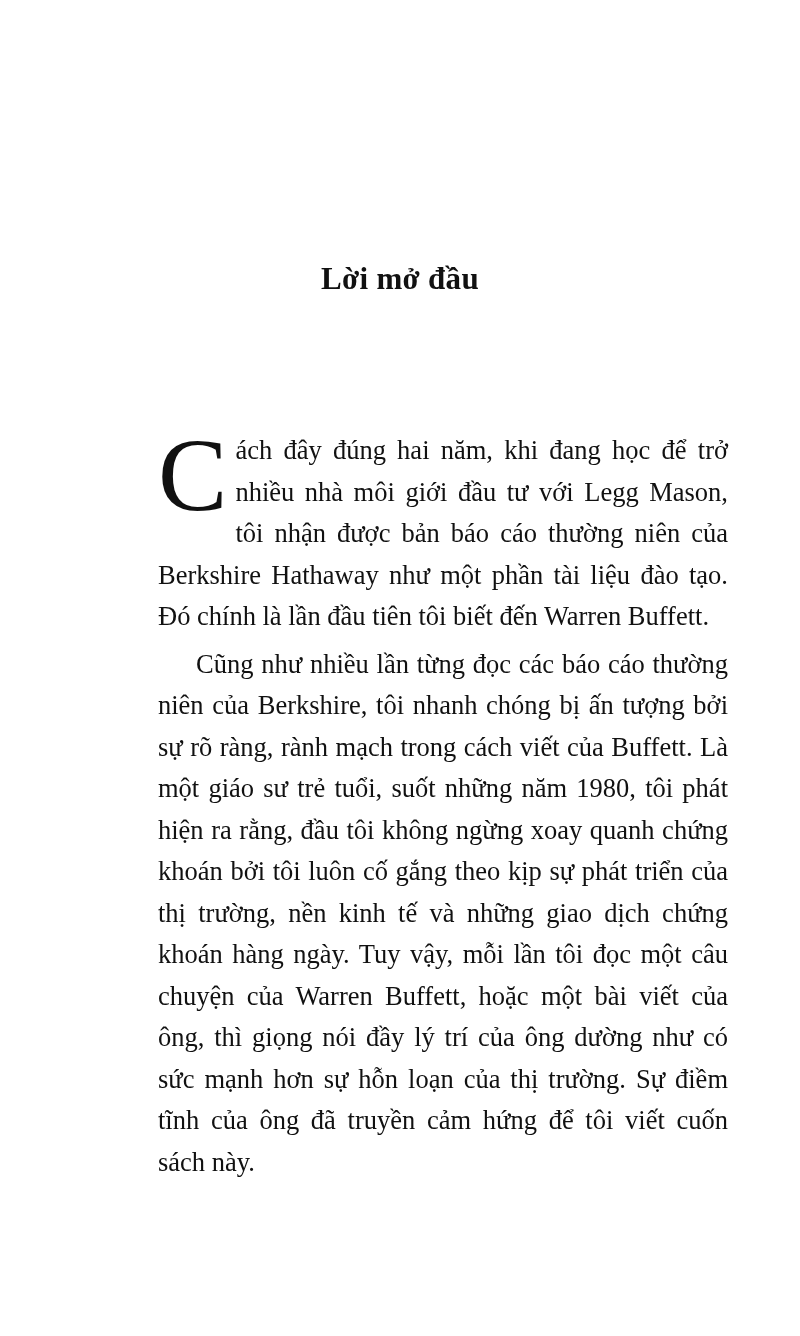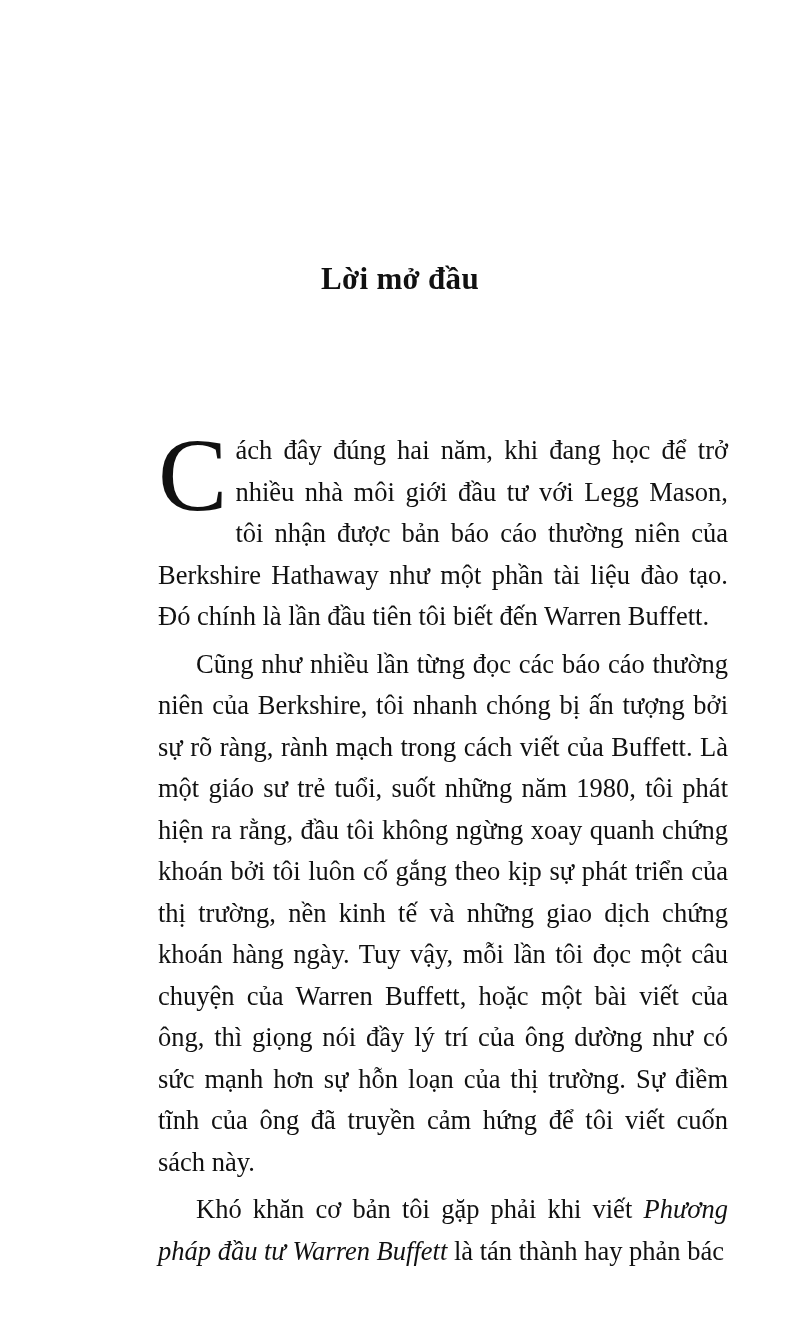--- a/index.html
+++ b/index.html
@@ -12,14 +12,13 @@
   .it { font-style: italic; }
 </style>
 </head>
 <body>
 
 <h1 class="title">Lời mở đầu</h1>
 
 <div class="body">
   <p class="first"><span class="dropcap">C</span><span>ách đây đúng hai năm, khi đang học để trở nhiều nhà môi giới đầu tư với Legg Mason, tôi nhận được bản báo cáo thường niên của Berkshire Hathaway như một phần tài liệu đào tạo. Đó chính là lần đầu tiên tôi biết đến Warren Buffett.</span></p>
   <p>Cũng như nhiều lần từng đọc các báo cáo thường niên của Berkshire, tôi nhanh chóng bị ấn tượng bởi sự rõ ràng, rành mạch trong cách viết của Buffett. Là một giáo sư trẻ tuổi, suốt những năm 1980, tôi phát hiện ra rằng, đầu tôi không ngừng xoay quanh chứng khoán bởi tôi luôn cố gắng theo kịp sự phát triển của thị trường, nền kinh tế và những giao dịch chứng khoán hàng ngày. Tuy vậy, mỗi lần tôi đọc một câu chuyện của Warren Buffett, hoặc một bài viết của ông, thì giọng nói đầy lý trí của ông dường như có sức mạnh hơn sự hỗn loạn của thị trường. Sự điềm tĩnh của ông đã truyền cảm hứng để tôi viết cuốn sách này.</p>
-  <p><span>Khó khăn cơ bản tôi gặp phải khi viết </span><span class="it">Phương pháp đầu tư Warren Buffett</span><span> là tán thành hay phản bác</span></p>
 </div>
 
 </body></html>

